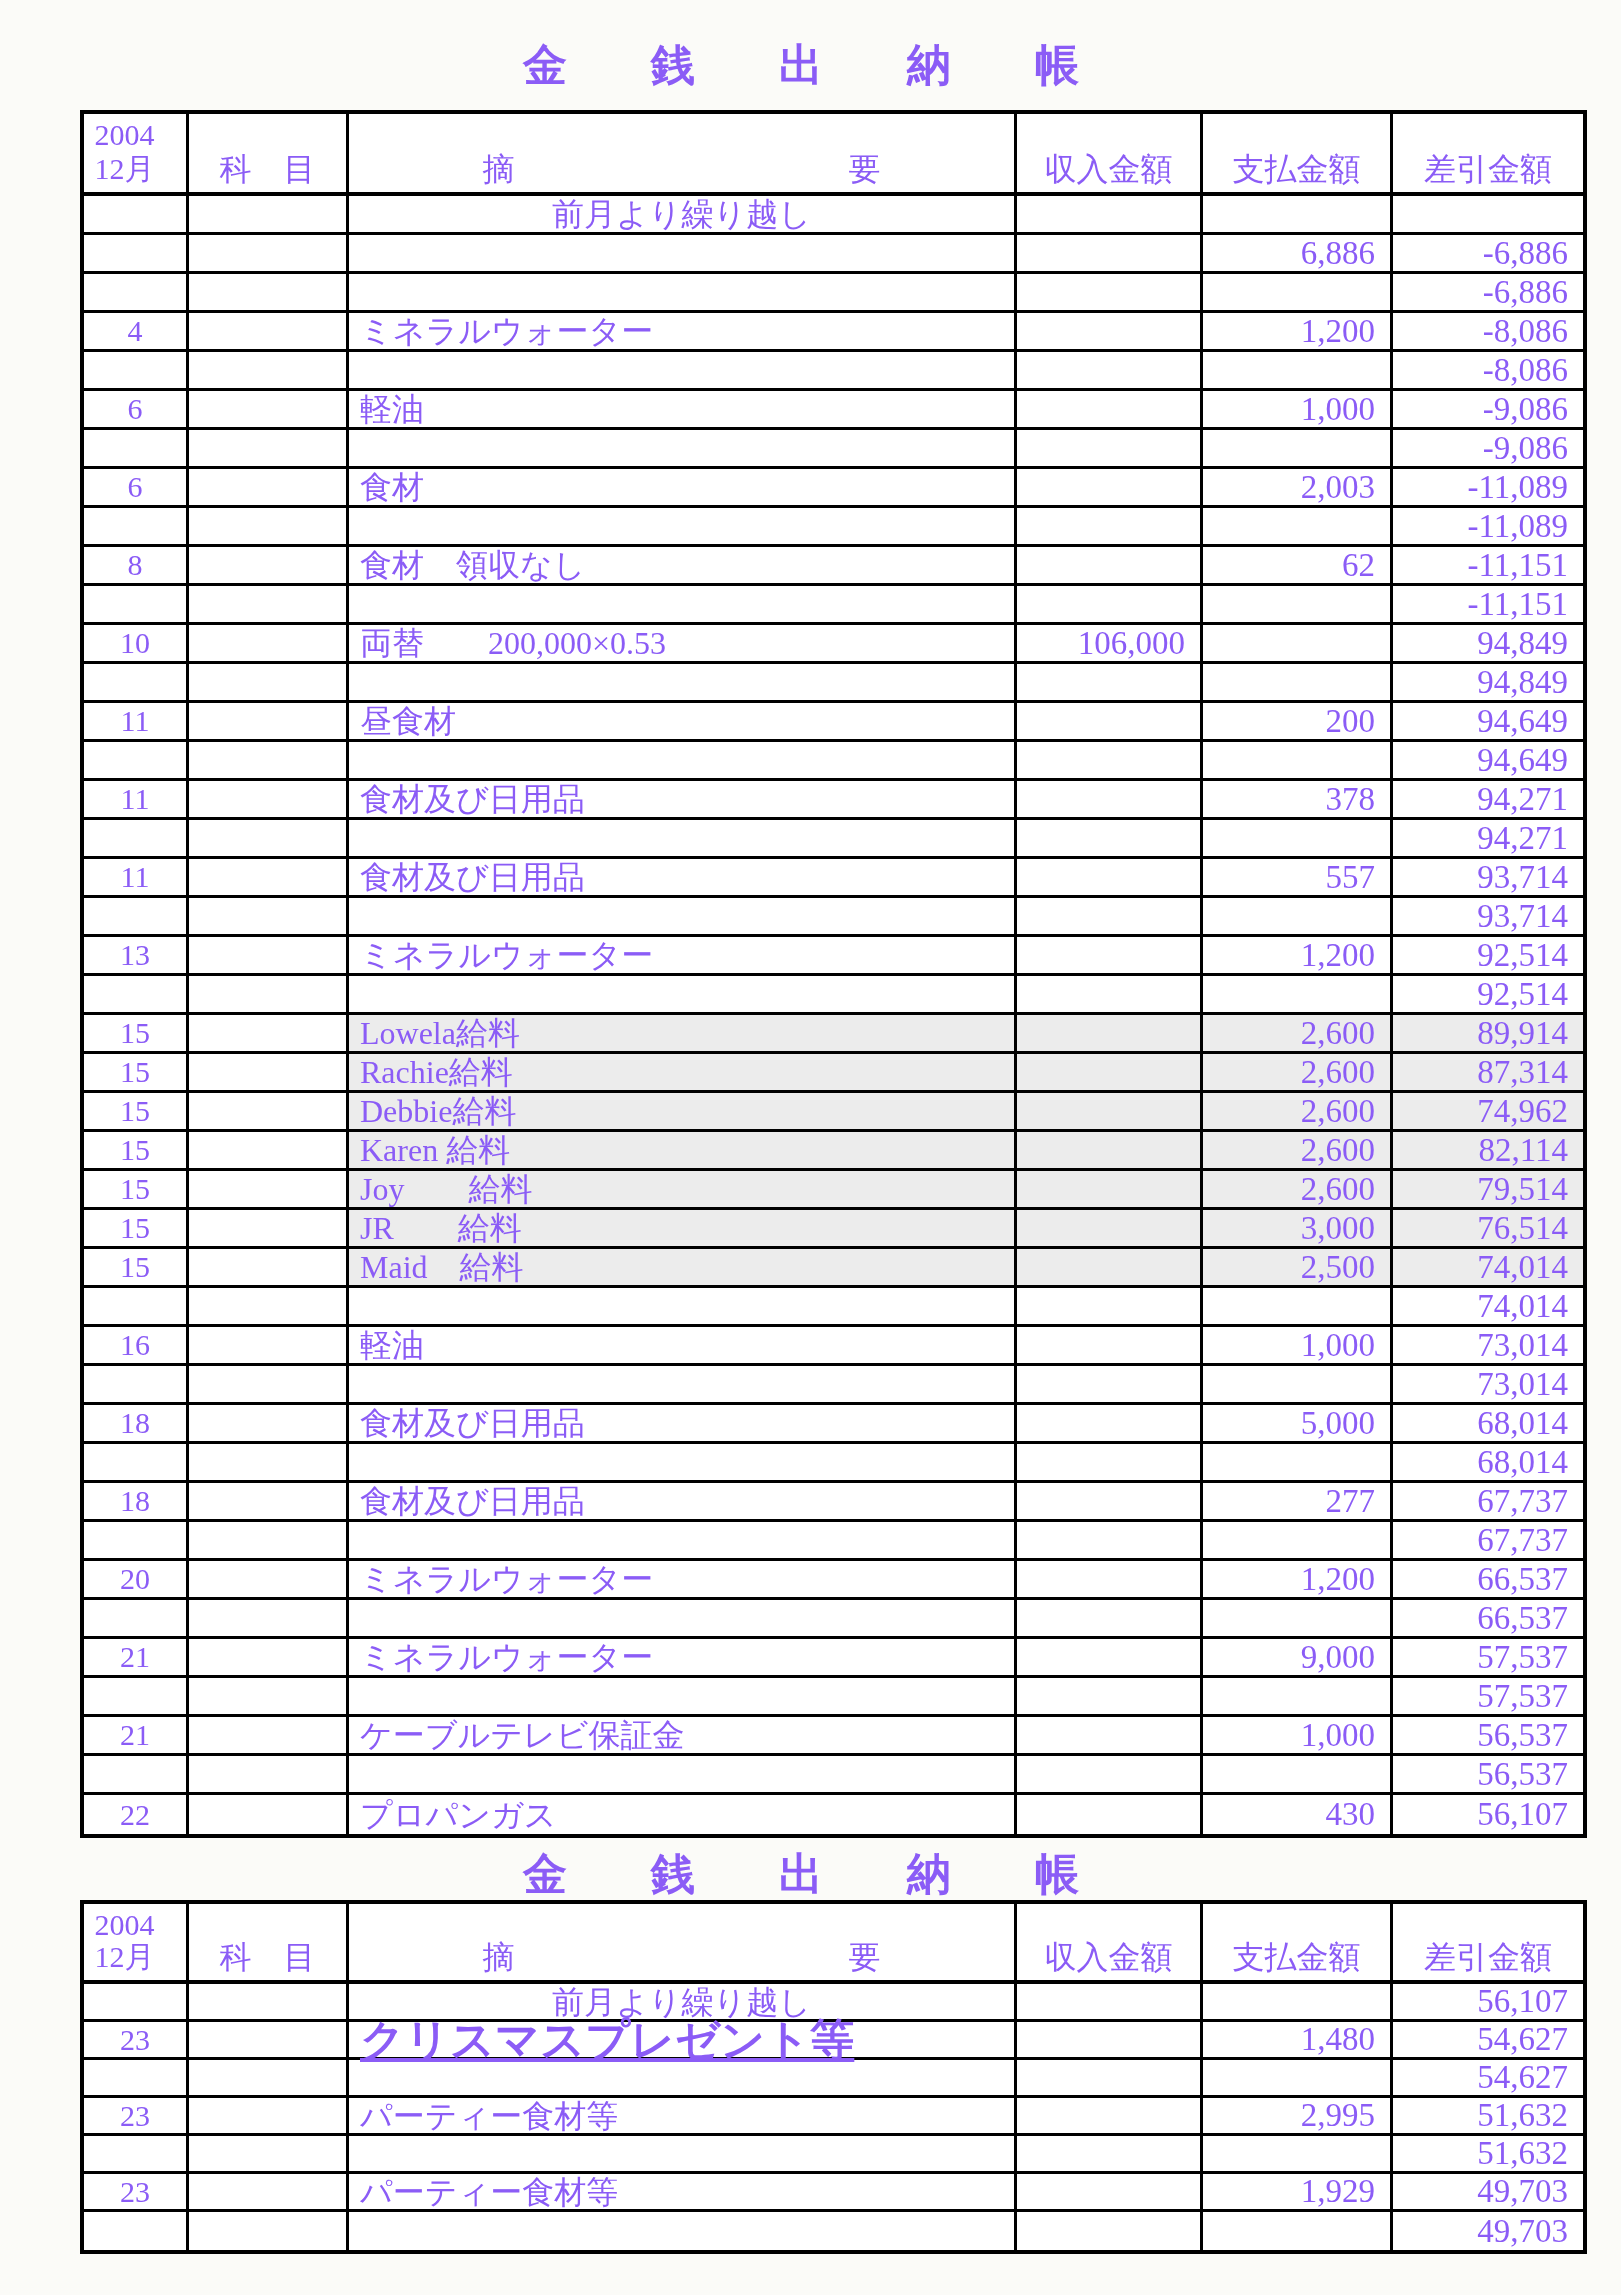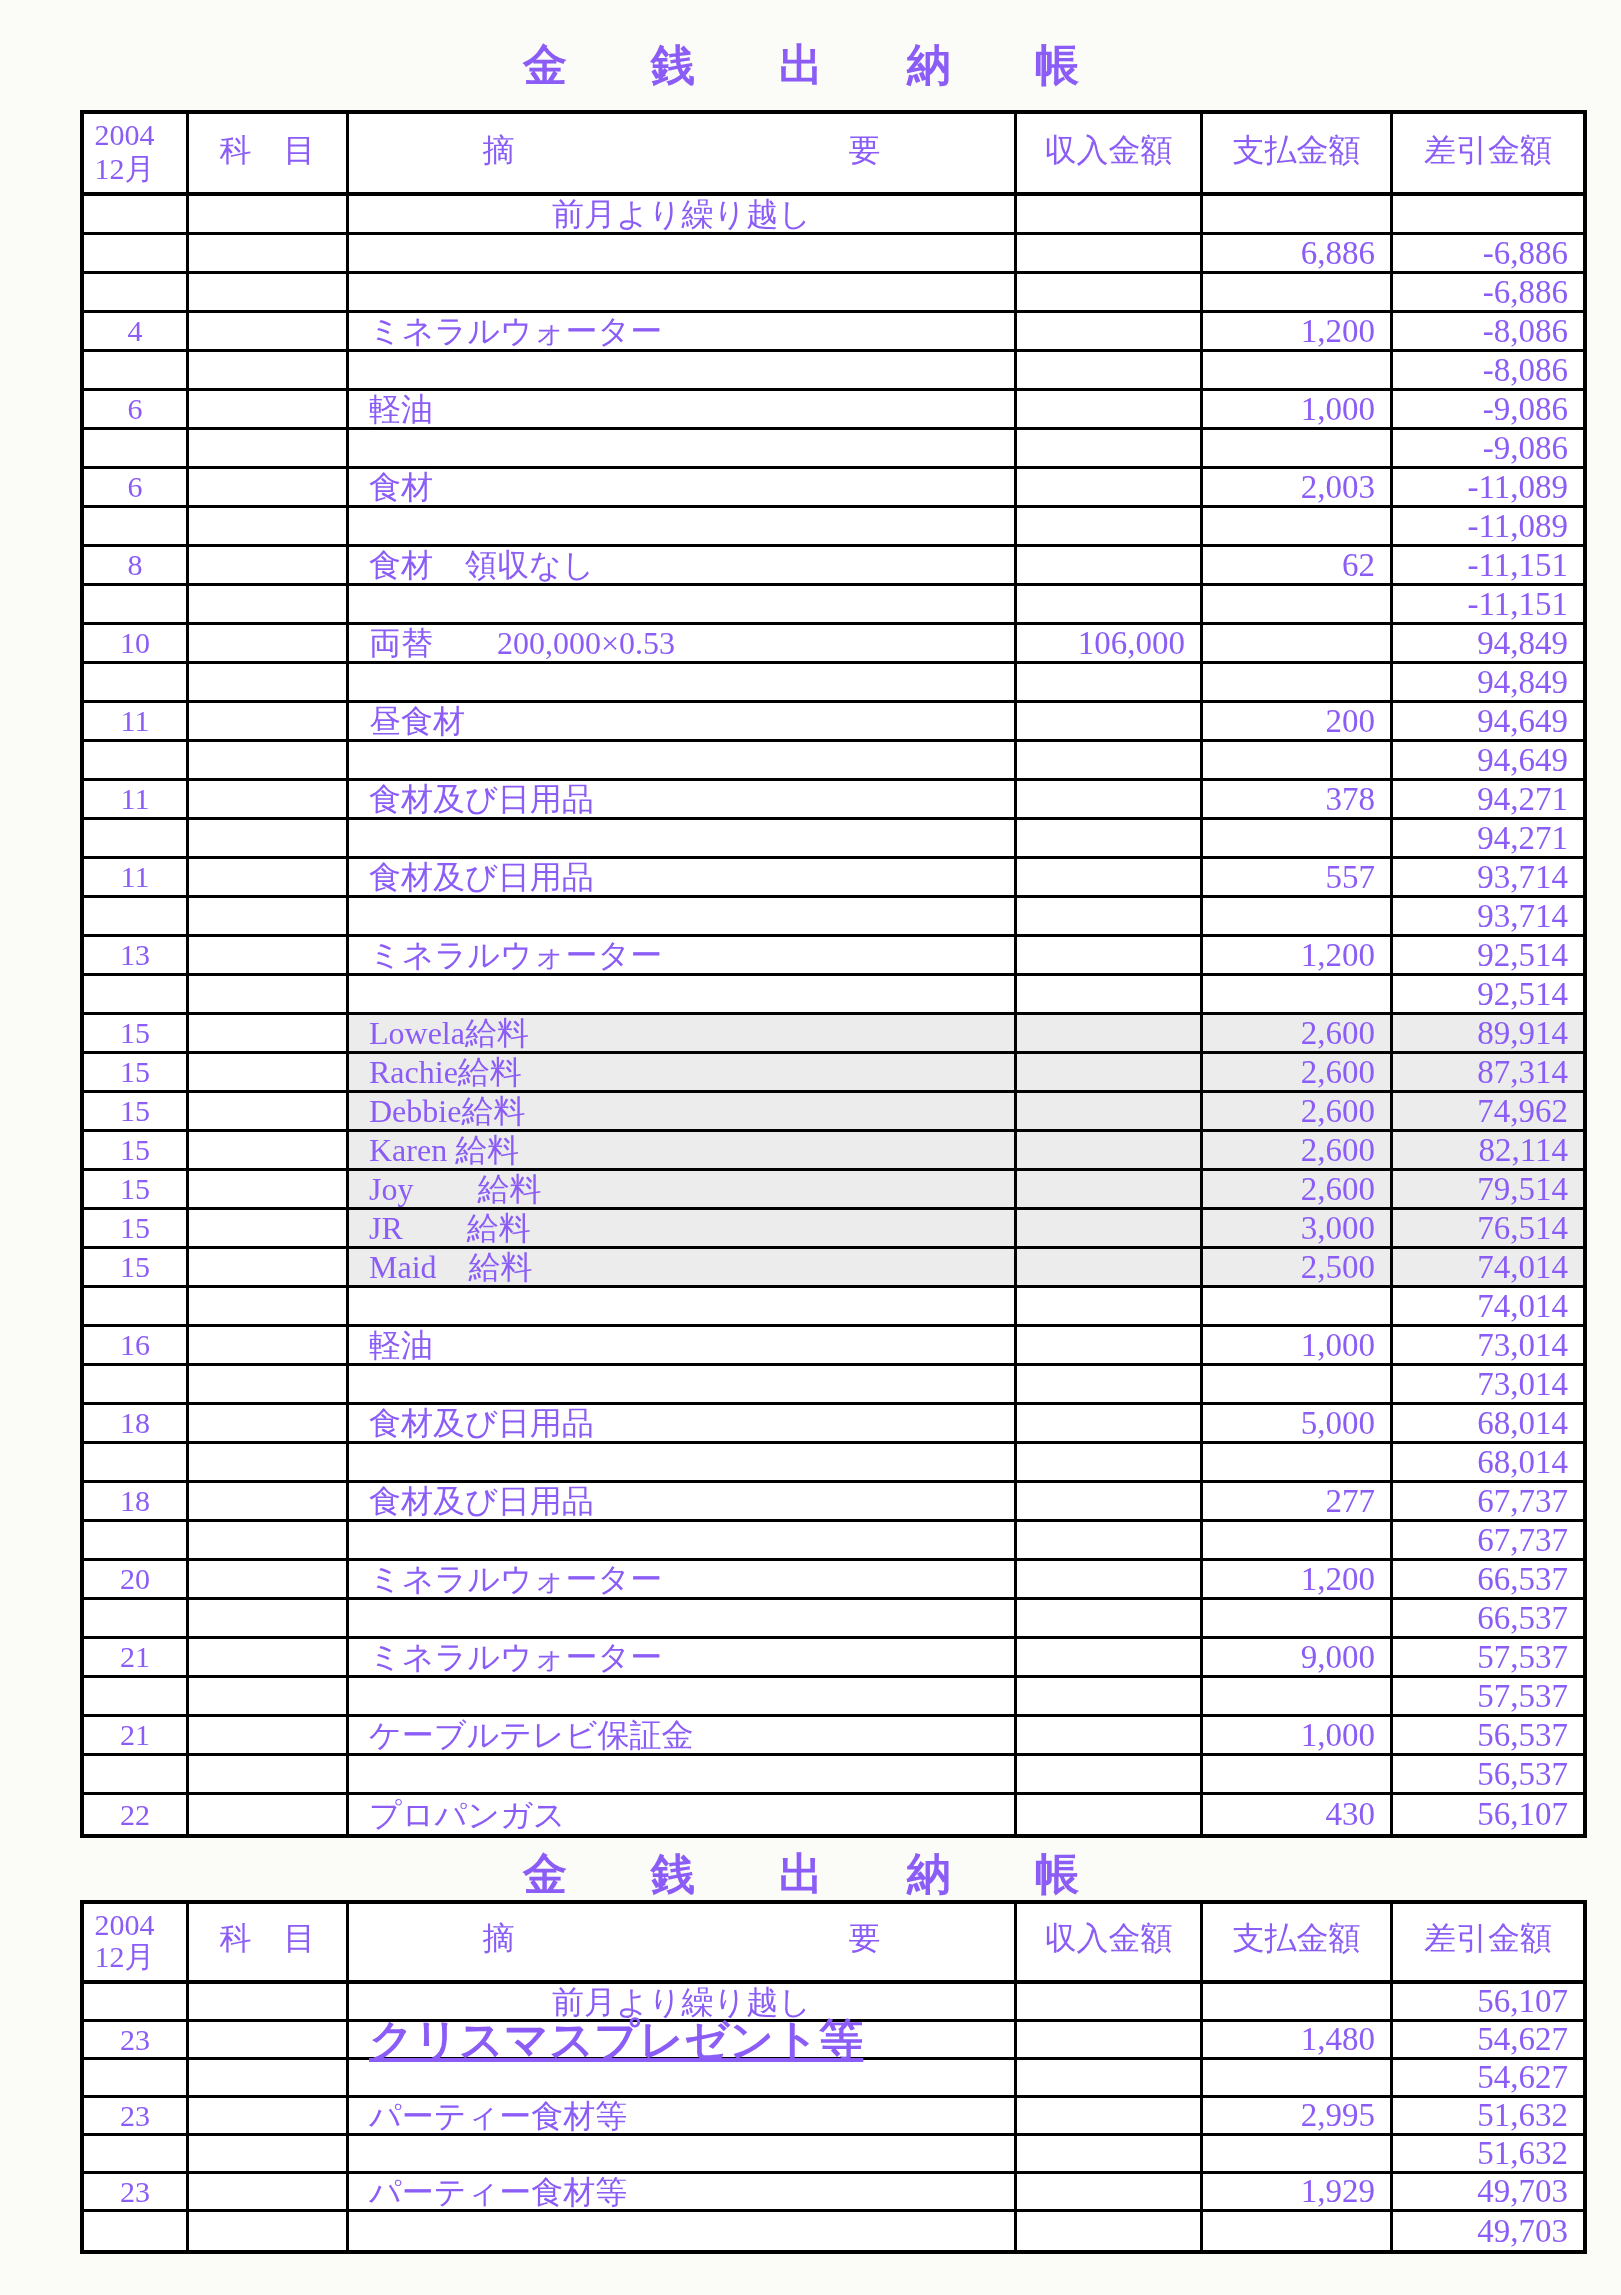--- a/index.html
+++ b/index.html
@@ -26,26 +26,26 @@
   #table1 { top:110px; grid-template-rows:82px; grid-auto-rows:39px; }
   #table2 { top:1900px; grid-template-rows:80px; grid-auto-rows:38px; }
   .cell {
     box-sizing:border-box;
     border-right:3px solid #000; border-bottom:3px solid #000;
     display:flex; align-items:center;
     font-size:32px; line-height:1; white-space:nowrap; overflow:visible;
   }
   .cell.last-col { border-right:none;text-align:right; }
   .cell.last-row { border-bottom:none; }
-  .cell.hdr { align-items:flex-end; justify-content:center; padding-bottom:26px; border-bottom:4.6px solid #000; }
+  .cell.hdr { align-items:flex-end; justify-content:center; padding-bottom:7px; border-bottom:4.6px solid #000; }
   .cell.hdr-date { flex-direction:column; align-items:flex-start; justify-content:space-between; padding:6px 0 7.6px 10.6px; font-size:30px; }
   .hdr-date .line { display:block; }
   .desc-spread { display:flex; justify-content:center; column-gap:334px; width:100%; }
   .c-day { justify-content:center; font-size:30px; }
-  .c-desc { padding-left:20px; }
+  .c-desc { padding-left:11px; }
   .c-desc.carry { justify-content:flex-end; padding-right:203px; }
   .c-money { justify-content:flex-end; padding-right:15px; font-size:33px; }
   .shaded { background:#ececec; }
   .bold-desc { font-family:"Liberation Sans","DejaVu Sans",sans-serif; font-weight:700; font-size:44px;text-decoration:underline; }
 </style>
 </head>
 <body>
 
 <div class="sheet">
   <div class="doc-title" id="title1">金　銭　出　納　帳</div>

